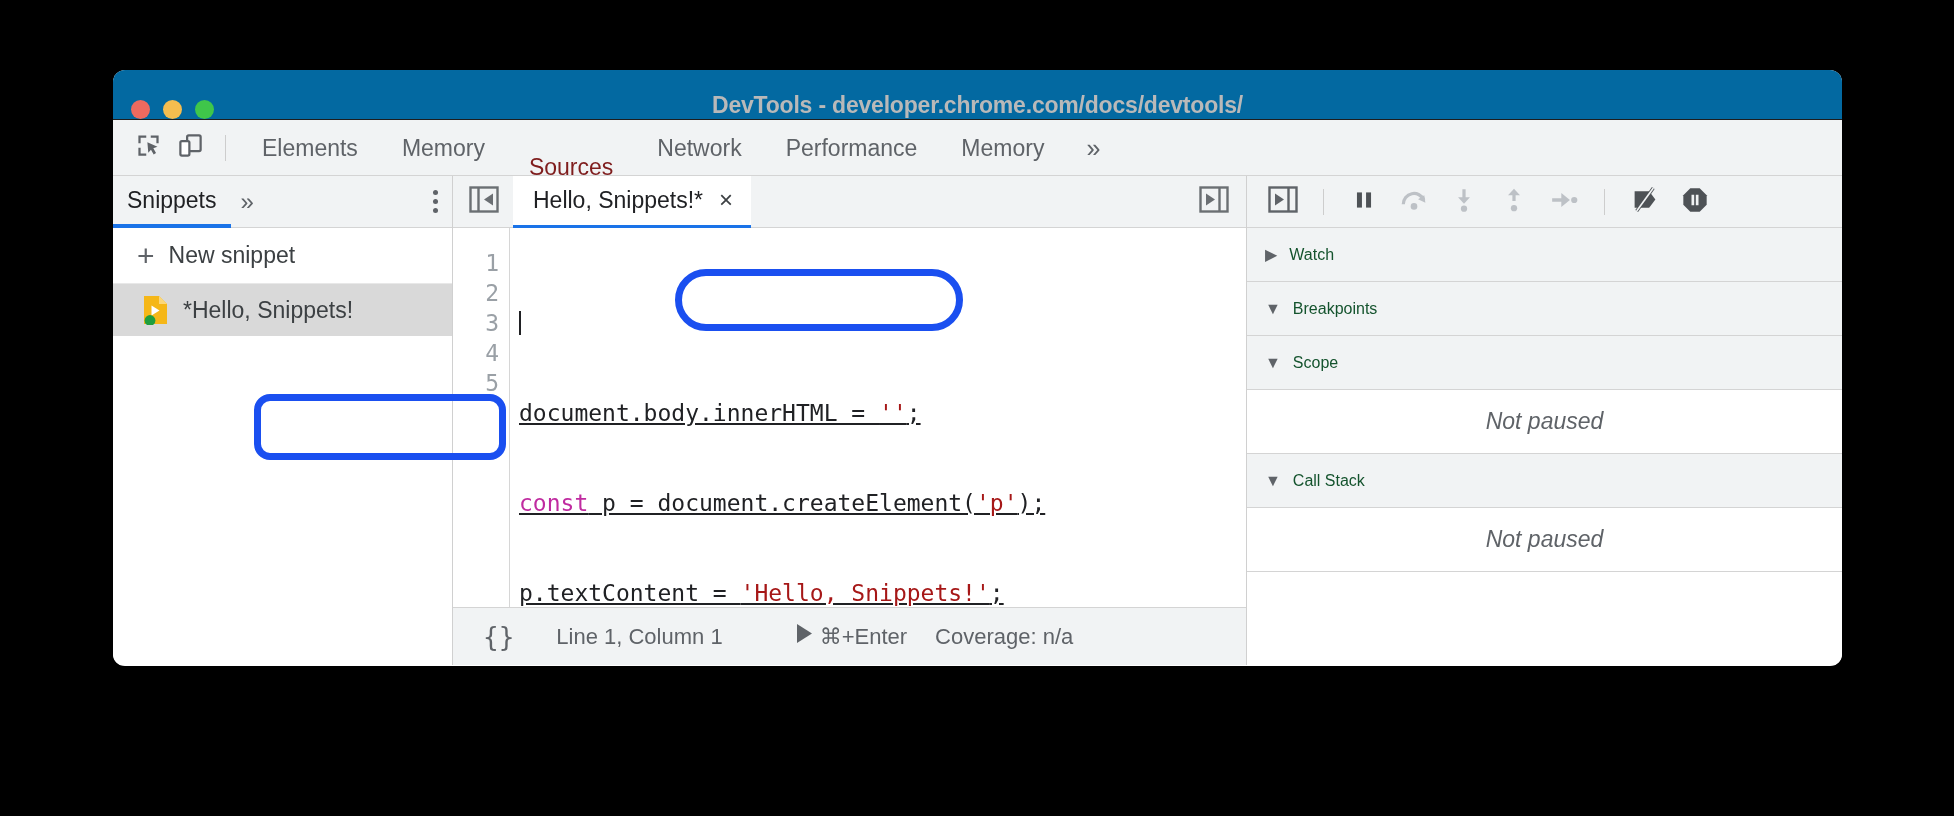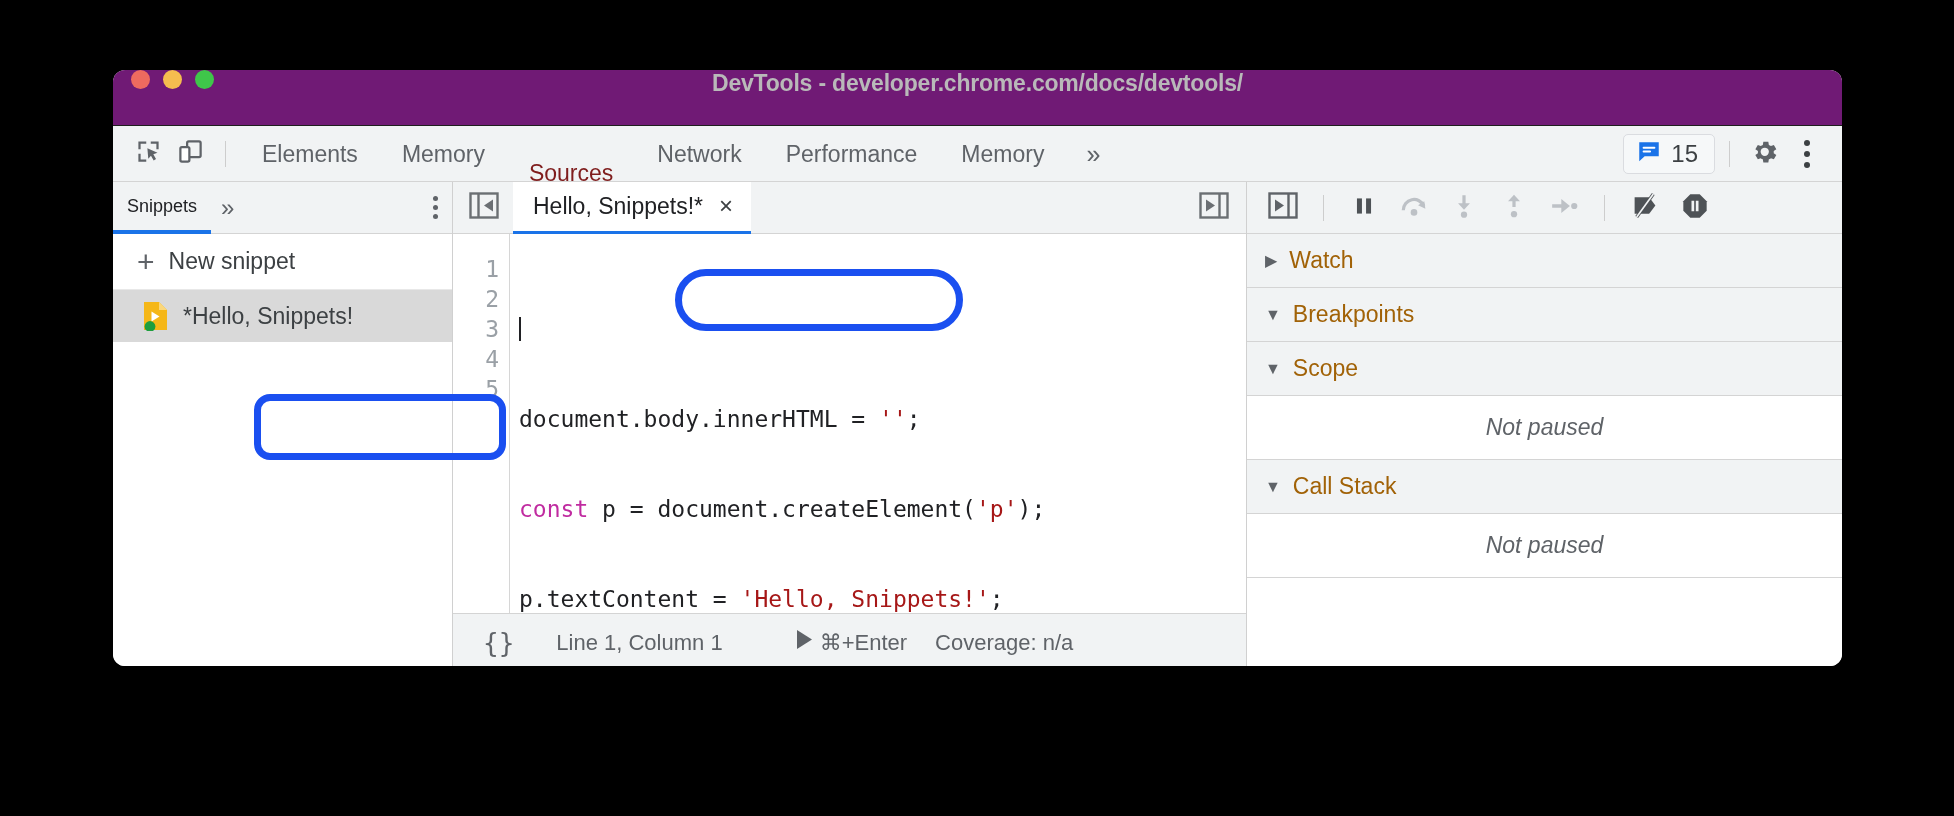--- a/index.html
+++ b/index.html
@@ -27,24 +27,24 @@
     height: 596px;
     border-radius: 12px;
     background: #ffffff;
     overflow: hidden;
     box-shadow: 0 0 50px 26px rgba(0,0,0,0.95);
   }
 
   
   #titlebar {
     position: relative;
-    height: 56px;
-    background: #701a75;
-    display: flex;
-    align-items: flex-start;
+    height: 50px;
+    background: #0369a1;
+    display: flex;
+    align-items: flex-end;
     border-bottom: 1px solid #1e1e1e;
   }
   .traffic {
     display: flex;
     gap: 13px;
     margin-left: 18px;
   }
   .dot { width: 19px; height: 19px; border-radius: 50%; }
   .dot.red { background: #ee6a5f; }
   .dot.yellow { background: #f5bd4f; }
@@ -135,21 +135,21 @@
   }
   #nav-tabbar {
     height: 52px;
     background: #f1f3f4;
     border-bottom: 1px solid #d4d4d4;
     display: flex;
     align-items: center;
     position: relative;
   }
   #nav-tab-snippets {
-    font-size: 18px;
+    font-size: 23px;
     color: #202124;
     padding: 0 14px;
     line-height: 49px;
     height: 52px;
     cursor: pointer;
     border-bottom: 4px solid #1a73e8;
     box-sizing: border-box;
   }
   #nav-more {
     color: #5f6368;
@@ -291,21 +291,21 @@
     flex: 1;
     padding-top: 20px;
     padding-left: 9px;
     font-family: "DejaVu Sans Mono", monospace;
     font-size: 23px;
     line-height: 30px;
     color: #202124;
     white-space: pre;
     position: relative;
   }
-  .code-line { height: 30px; }
+  .code-line { height: 30px; text-decoration: underline; }
   .tok-kw { color: #c02ba0; }
   .tok-str { color: #a61717; }
   #caret {
     display: inline-block;
     width: 2px;
     height: 24px;
     background: #202124;
     vertical-align: -4px;
     animation: blink 1.1s step-end infinite;
   }
@@ -367,21 +367,21 @@
     height: 54px;
     background: #f1f3f4;
     border-bottom: 1px solid #d4d4d4;
     display: flex;
     align-items: center;
     gap: 12px;
     padding-left: 18px;
     cursor: pointer;
   }
   .accordion-header .tri { color: #5f6368; font-size: 16px; line-height: 1; }
-  .accordion-header .title { font-size: 23px; color: #a16207; }
+  .accordion-header .title { font-size: 16px; color: #14532d; }
   .accordion-body {
     background: #ffffff;
     border-bottom: 1px solid #d4d4d4;
     height: 64px;
     display: flex;
     align-items: center;
     justify-content: center;
     font-size: 23px;
     font-style: italic;
     color: #5f6368;
@@ -424,47 +424,20 @@
       <div id="panel-tabs">
         <div class="panel-tab">Elements</div>
         <div class="panel-tab">Memory</div>
         <div class="panel-tab active">Sources</div>
         <div class="panel-tab">Network</div>
         <div class="panel-tab">Performance</div>
         <div class="panel-tab">Memory</div>
         <div class="more-tabs">»</div>
       </div>
 
-      <div id="toolbar-right">
-        <div id="msg-count-btn">
-          <span>
-            <svg width="26" height="26" viewBox="0 0 24 24">
-              <path d="M3 3h18v13H8l-5 4.5V3z" fill="#1a73e8"></path>
-              <path d="M7 8h10M7 11.5h6" stroke="#fff" stroke-width="1.8" stroke-linecap="round"></path>
-            </svg>
-          </span>
-          <span class="count">15</span>
-        </div>
-        <div class="tb-sep"></div>
-        <div class="tb-icon-btn">
-          <span>
-            <svg width="30" height="30" viewBox="0 0 24 24">
-              <path fill="#5f6368" d="M19.4 13l2-1.2-1.9-3.3-2.2.8a7 7 0 0 0-1.6-.9L15.3 6h-3.8l-.4 2.4c-.6.2-1.1.5-1.6.9l-2.2-.8L5.4 11.8l2 1.2a7 7 0 0 0 0 1.8l-2 1.2 1.9 3.3 2.2-.8c.5.4 1 .7 1.6.9l.4 2.4h3.8l.4-2.4c.6-.2 1.1-.5 1.6-.9l2.2.8 1.9-3.3-2-1.2a7 7 0 0 0 0-1.8z" transform="translate(-1.4 -2.5) scale(1.05)"></path>
-              <circle cx="11.8" cy="11.8" r="3.3" fill="#f1f3f4"></circle>
-            </svg>
-          </span>
-        </div>
-        <div class="tb-icon-btn">
-          <span style="display:flex;flex-direction:column;gap:5px;align-items:center;">
-            <span class="kebab-dot" style="width:6px;height:6px;background:#3c4043;"></span>
-            <span class="kebab-dot" style="width:6px;height:6px;background:#3c4043;"></span>
-            <span class="kebab-dot" style="width:6px;height:6px;background:#3c4043;"></span>
-          </span>
-        </div>
-      </div>
     </div>
 
     <div id="dt-body">
 
       <div id="navigator">
         <div id="nav-tabbar">
           <div id="nav-tab-snippets">Snippets</div>
           <div id="nav-more">»</div>
           <div id="nav-kebab">
             <span class="kebab-dot"></span>

